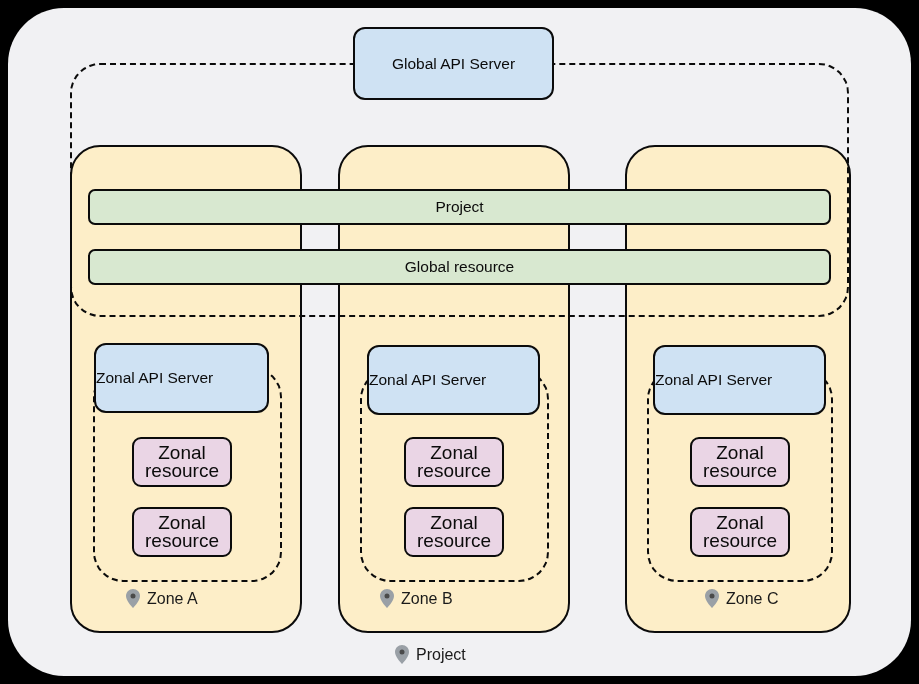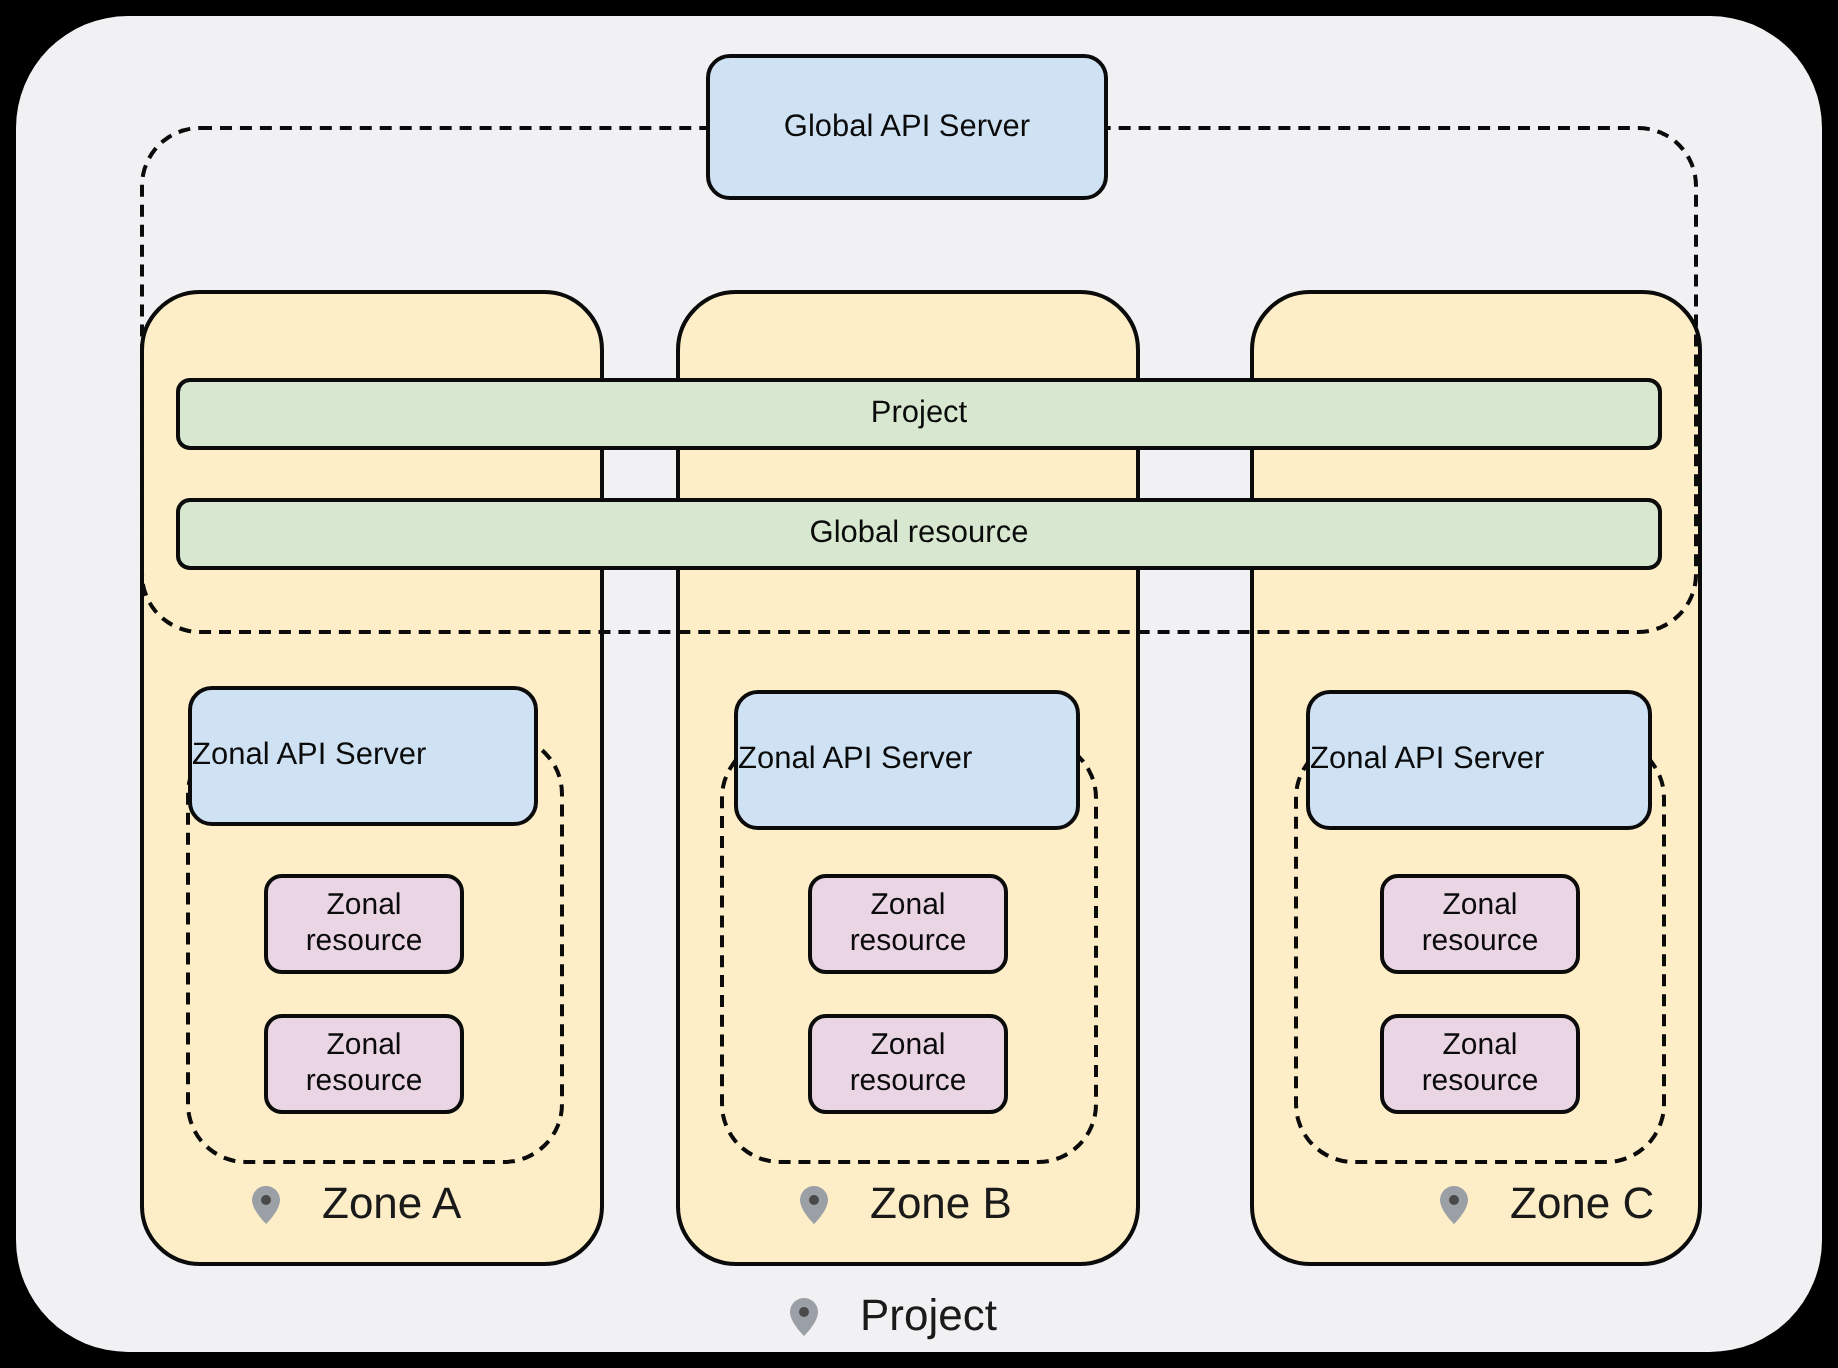--- a/index.html
+++ b/index.html
@@ -125,47 +125,47 @@
     position: absolute;
     width: 100px;
     height: 50px;
     background: #ead5e5;
     border: 2px solid #0b0b0b;
     border-radius: 9px;
     box-sizing: border-box;
     display: flex;
     flex-direction: column;
     justify-content: center;
-    font-size: 15px;
+    font-size: 19px;
     line-height: 18px;
     color: #0b0b0b;
     z-index: 7;
     text-align: center;
   }
   .res-a1 { left: 132px; top: 437px; }
   .res-a2 { left: 132px; top: 507px; }
   .res-b1 { left: 404px; top: 437px; }
   .res-b2 { left: 404px; top: 507px; }
   .res-c1 { left: 690px; top: 437px; }
   .res-c2 { left: 690px; top: 507px; }
 
   
   .pin-label {
     position: absolute;
     display: flex;
     align-items: center;
-    gap: 21px;
-    font-size: 22px;
+    gap: 7px;
+    font-size: 16px;
     color: #1a1a1a;
     z-index: 7;
     text-align: right;
   }
   .lbl-a { left: 126px; top: 589px; }
-  .lbl-b { left: 400px; top: 589px; }
-  .lbl-c { left: 720px; top: 589px; }
+  .lbl-b { left: 380px; top: 589px; }
+  .lbl-c { left: 705px; top: 589px; }
   .lbl-universe { left: 395px; top: 645px; }
   .pin-icon { width: 14px; height: 19px; display: block; flex: 0 0 auto; }
 </style>
 </head>
 <body>
 
 <div id="canvas">
 
   <div class="universe-shell"></div>
 

